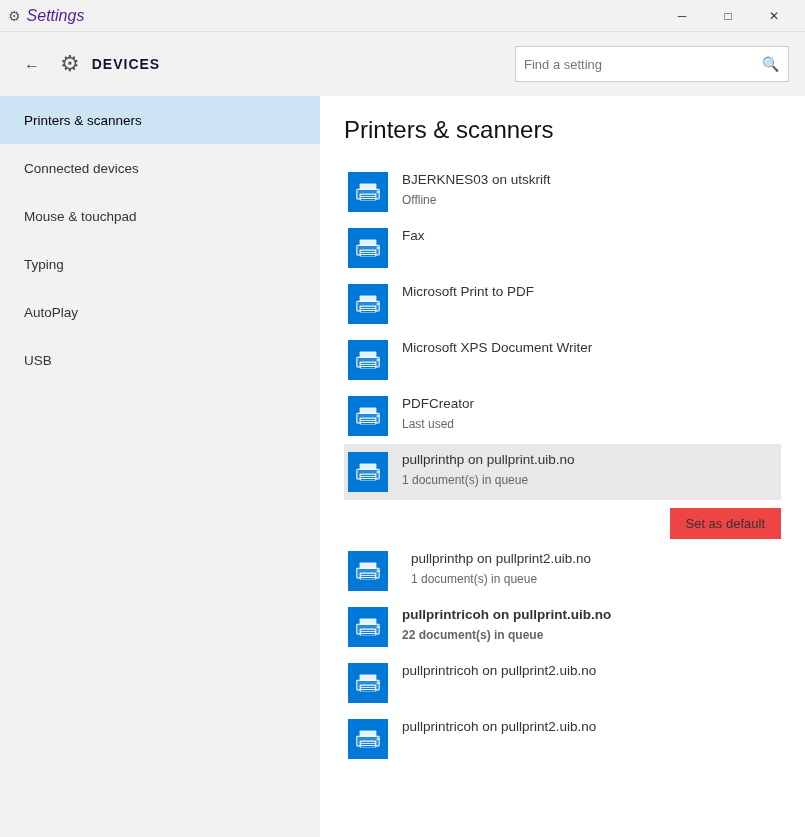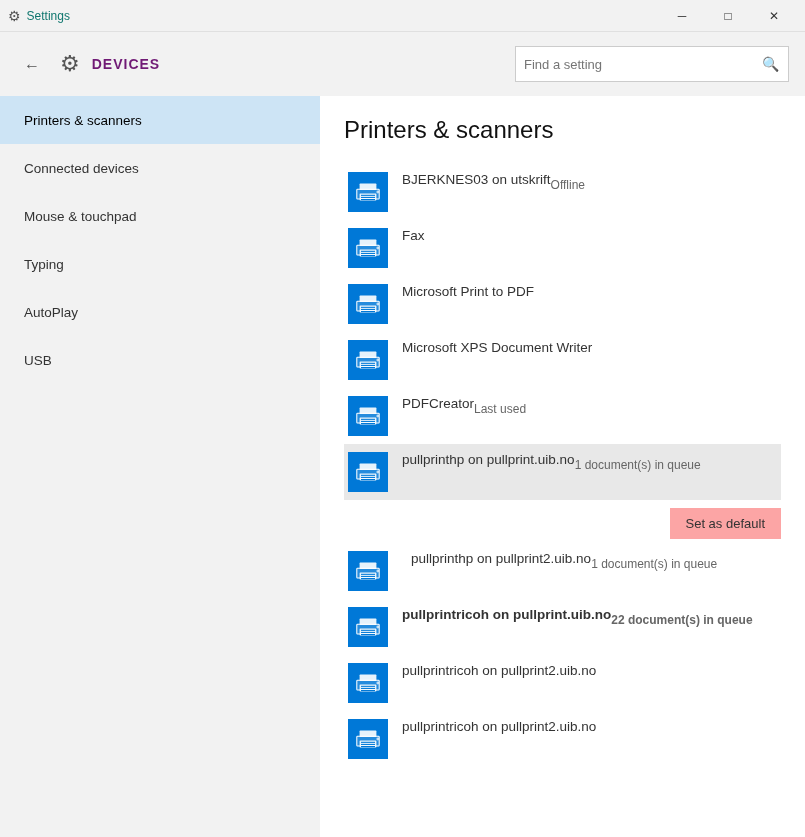--- a/index.html
+++ b/index.html
@@ -22,23 +22,24 @@
       padding: 0 8px;
       border-bottom: 1px solid #e0e0e0;
       flex-shrink: 0;
     }
     .title-bar-icon {
       font-size: 14px;
       margin-right: 6px;
       color: #555;
     }
     .title-bar-text {
-      font-size: 12px;
-      color: #0f766e;
+      font-size: 16px;
+      color: #4c1d95;
       flex: 1;
+      font-style: italic;
     }
     .title-bar-controls {
       display: flex;
       gap: 0;
     }
     .title-bar-btn {
       width: 46px;
       height: 32px;
       display: flex;
       align-items: center;
@@ -71,21 +72,21 @@
       color: #555;
       font-size: 16px;
     }
     .header-gear {
       font-size: 22px;
       color: #555;
     }
     .header-title {
       font-size: 14px;
       font-weight: 600;
-      color: #701a75;
+      color: #0f172a;
       letter-spacing: 1px;
       flex: 1;
     }
     .search-box {
       display: flex;
       align-items: center;
       background: white;
       border: 1px solid #ccc;
       height: 36px;
       width: 274px;
@@ -173,40 +174,40 @@
     }
 
     .printer-svg {
       width: 28px;
       height: 28px;
       fill: white;
     }
 
     .printer-info {
       display: flex;
-      flex-direction: row;
+      flex-direction: column;
       justify-content: center;
     }
     .printer-name {
       font-size: 13.5px;
       color: #333;
     }
     .printer-status {
       font-size: 12px;
       color: #666;
       margin-top: 6px;
     }
 
     .set-default-btn {
       display: flex;
       justify-content: flex-end;
       padding: 8px 0 4px 0;
     }
     .set-default-button {
-      background: #fca5a5;
+      background: #ef4444;
       border: none;
       padding: 8px 16px;
       font-size: 13px;
       color: #333;
       cursor: pointer;
     }
   </style>
 </head>
 <body>
 

